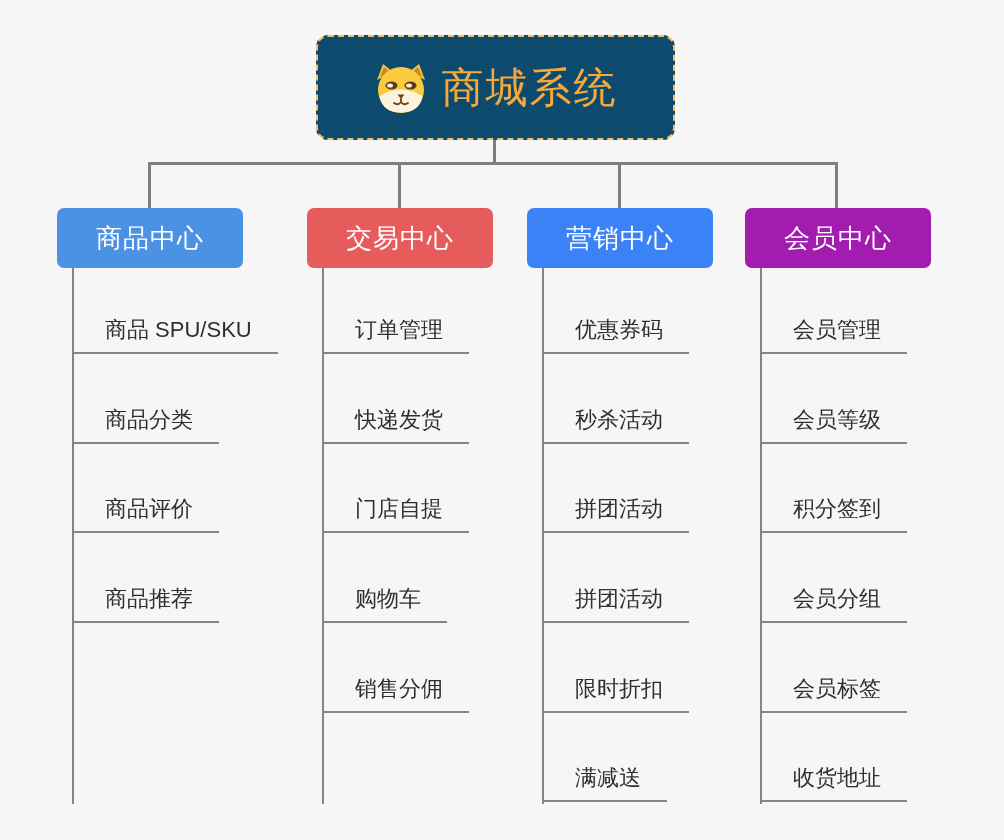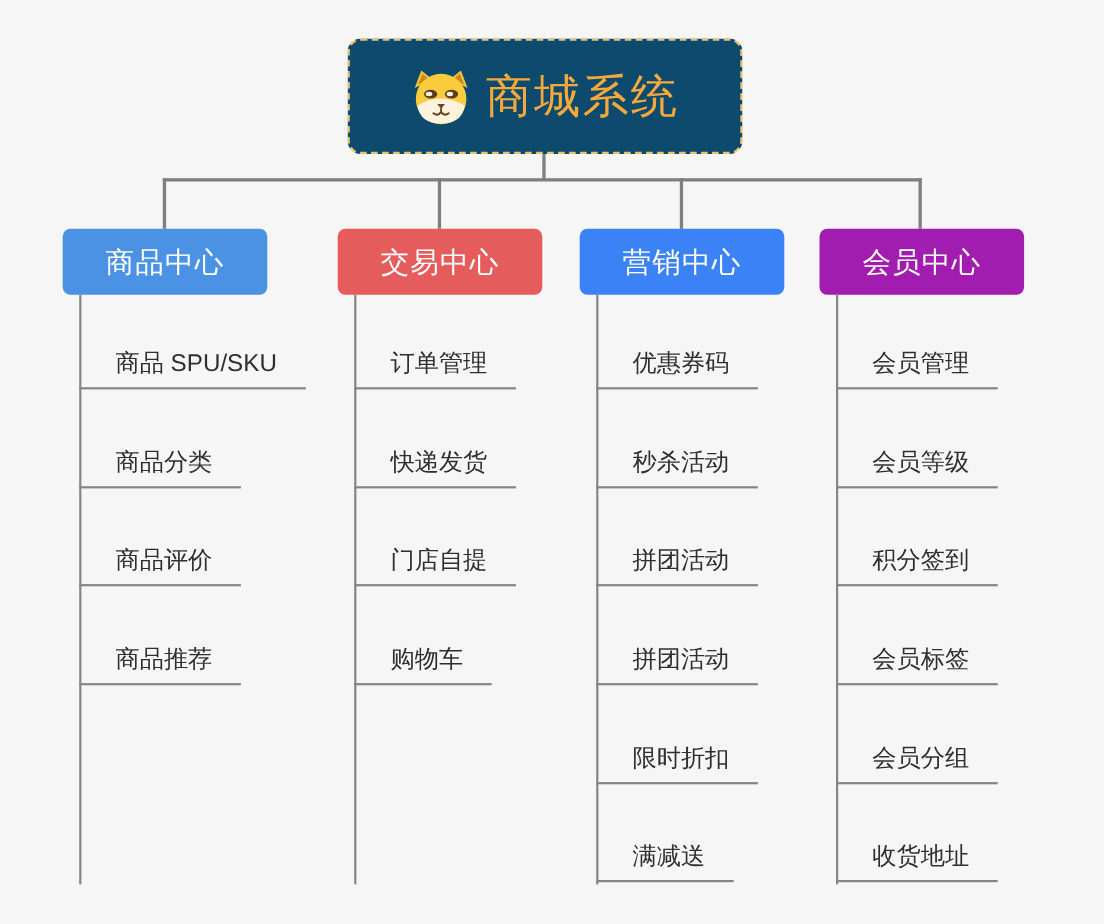--- a/index.html
+++ b/index.html
@@ -114,35 +114,36 @@
     <div class="leaf">商品评价</div>
     <div class="leaf">商品推荐</div>
   </div>
 
   <div class="column" style="left:322px;">
     <div class="rail"></div>
     <div class="leaf">订单管理</div>
     <div class="leaf">快递发货</div>
     <div class="leaf">门店自提</div>
     <div class="leaf">购物车</div>
+    <div class="leaf">销售分佣</div>
   </div>
 
   <div class="column" style="left:542px;">
     <div class="rail"></div>
     <div class="leaf">优惠券码</div>
     <div class="leaf">秒杀活动</div>
     <div class="leaf">拼团活动</div>
     <div class="leaf">拼团活动</div>
     <div class="leaf">限时折扣</div>
     <div class="leaf">满减送</div>
   </div>
 
   <div class="column" style="left:760px;">
     <div class="rail"></div>
     <div class="leaf">会员管理</div>
     <div class="leaf">会员等级</div>
     <div class="leaf">积分签到</div>
+    <div class="leaf">会员分组</div>
     <div class="leaf">会员标签</div>
-    <div class="leaf">会员分组</div>
     <div class="leaf">收货地址</div>
   </div>
 
 </div>
 
 </body></html>

